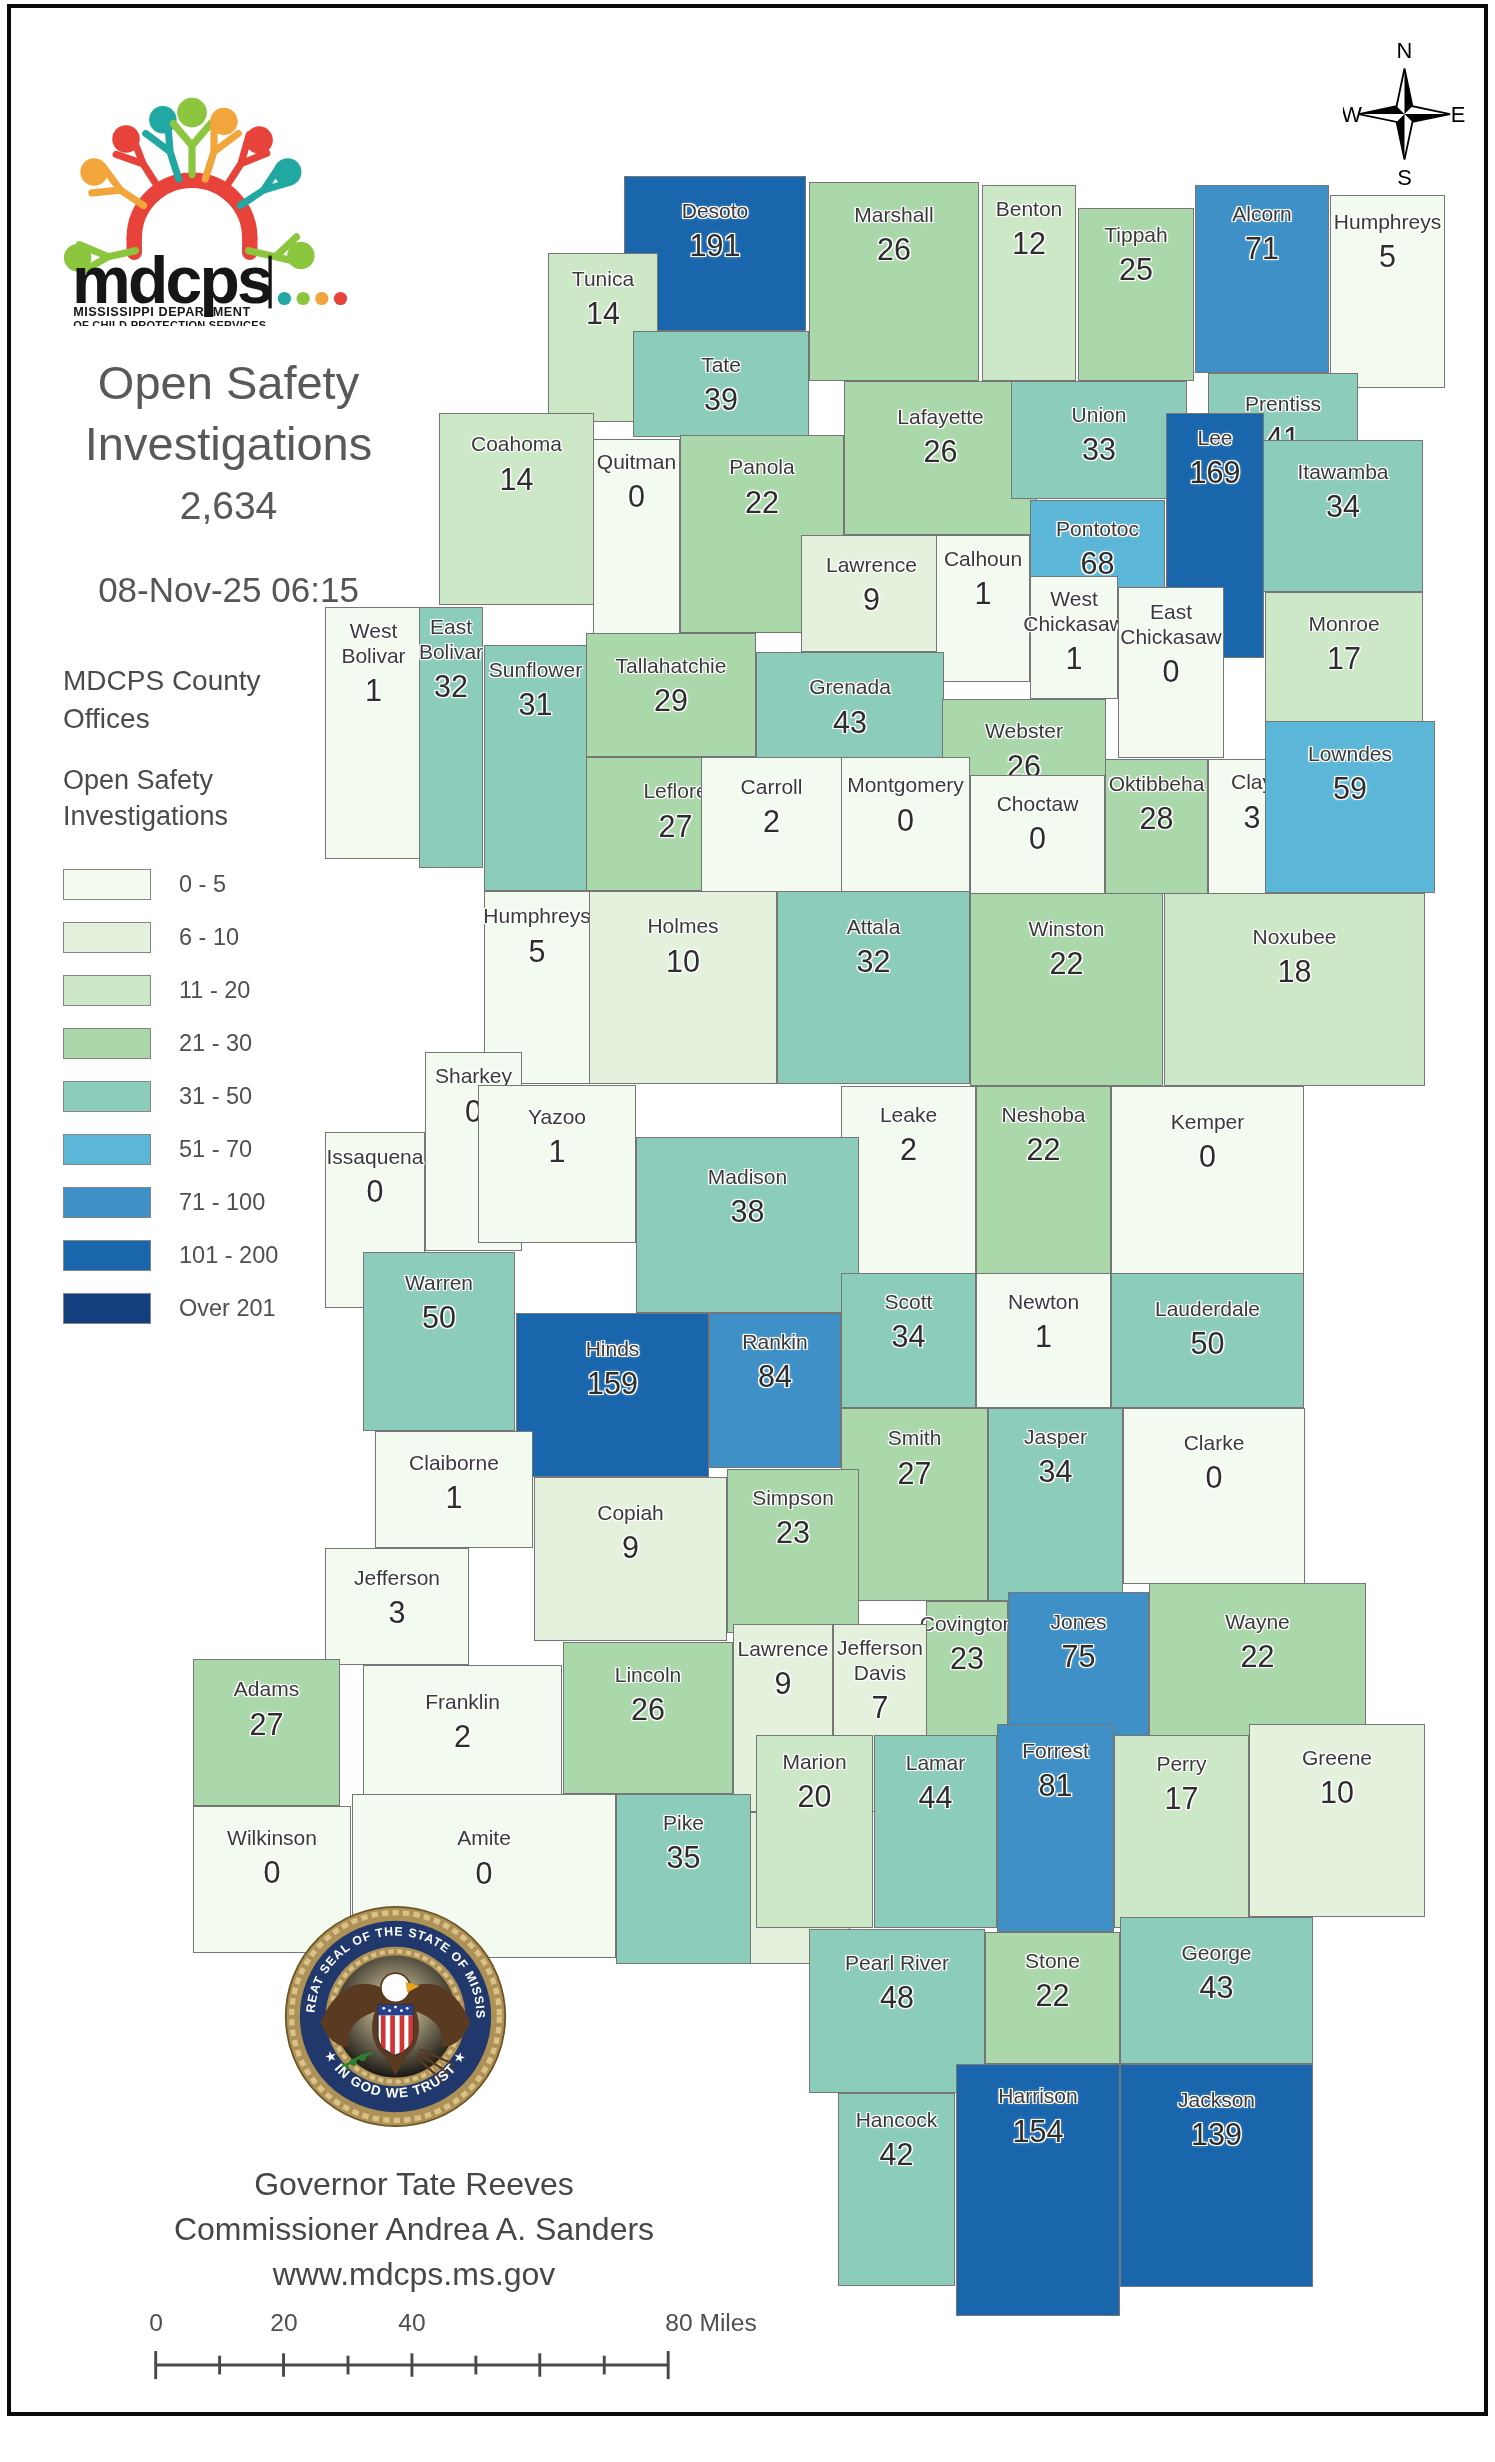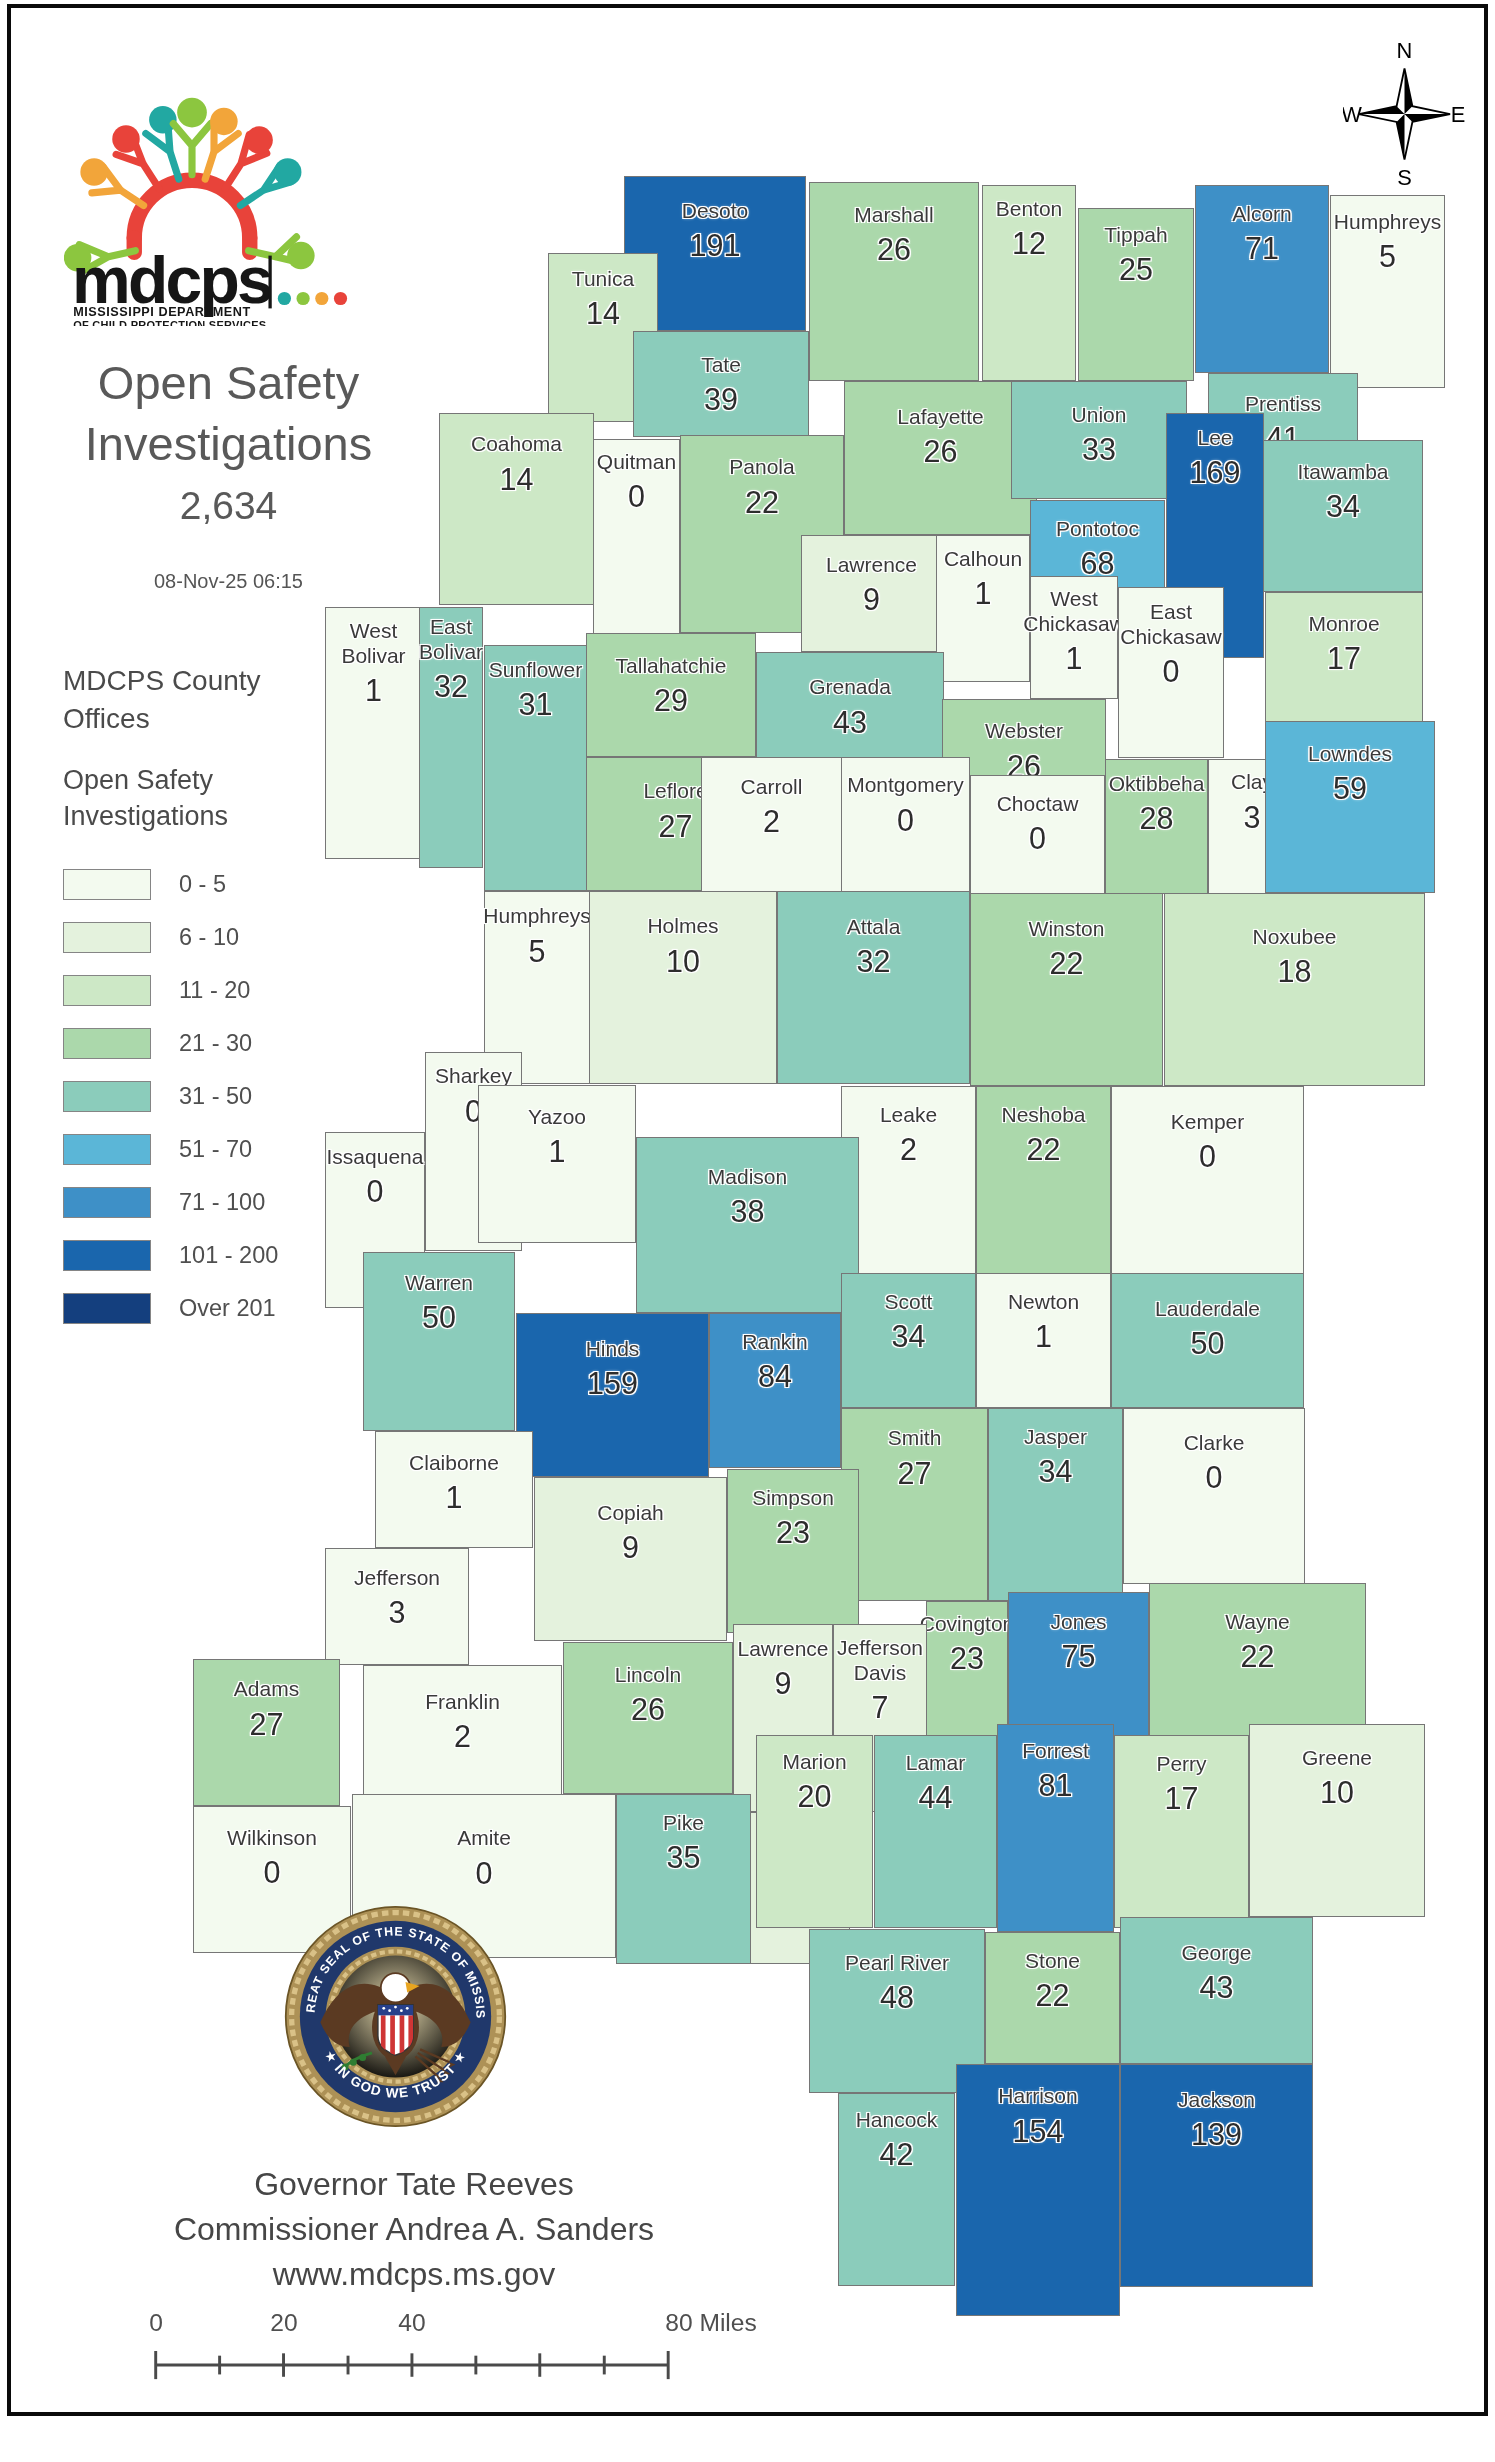--- a/index.html
+++ b/index.html
@@ -3,21 +3,21 @@
 <meta charset="utf-8">
 <style>
   html,body{margin:0;padding:0;background:#fff;}
   .page{position:relative;width:1495px;height:2462px;background:#ffffff;overflow:hidden;
         font-family:"Liberation Sans","DejaVu Sans",sans-serif;color:#444;}
   .frame{position:absolute;left:7px;top:3.5px;right:7px;bottom:46px;border:4.1px solid #0a0a0a;pointer-events:none;}
   
   .title-block{position:absolute;left:70px;top:352px;width:317px;text-align:center;}
   .title-line{font-size:47px;line-height:61px;color:#595959;}
   .title-total{font-size:39px;line-height:64px;color:#595959;}
-  .timestamp{margin-top:32px;font-size:20px;color:#555;}
+  .timestamp{margin-top:32px;font-size:35px;color:#555;}
   .legend{position:absolute;left:63px;top:662px;width:328px;}
   .legend-title{font-size:28px;line-height:38px;color:#4a4a4a;}
   .legend-sub{margin-top:23.5px;font-size:27px;line-height:36px;color:#4a4a4a;}
   .legend-rows{margin-top:24.6px;}
   .legend-row{display:flex;align-items:center;height:53px;}
   .swatch{width:88px;height:30.5px;border:1.2px solid #858585;box-sizing:border-box;flex:0 0 auto;}
   .legend-label{margin-left:28px;font-size:23.5px;color:#4f4f4f;}
   
   .map{position:absolute;left:0;top:0;width:1495px;height:2462px;}
   .county{position:absolute;border:1.5px solid #767676;box-sizing:border-box;

